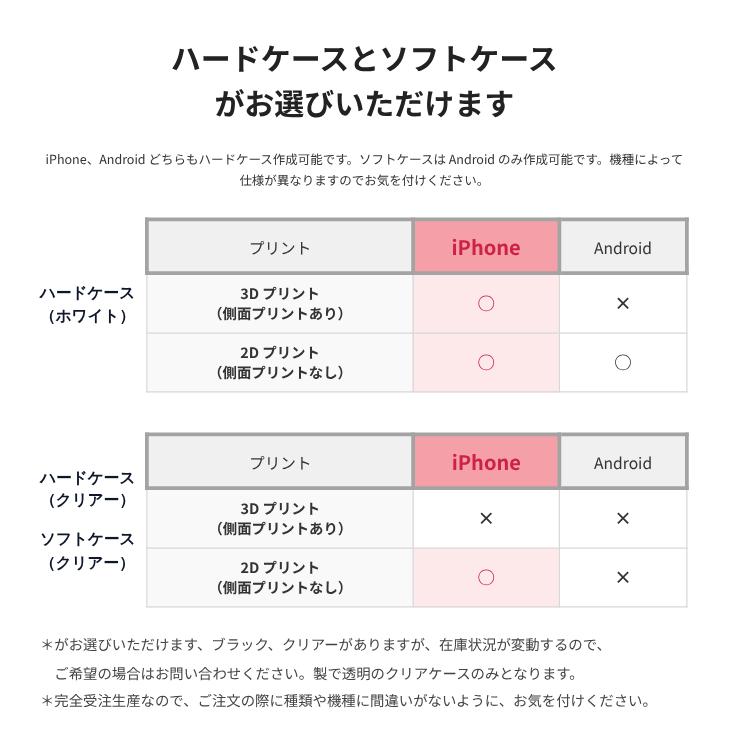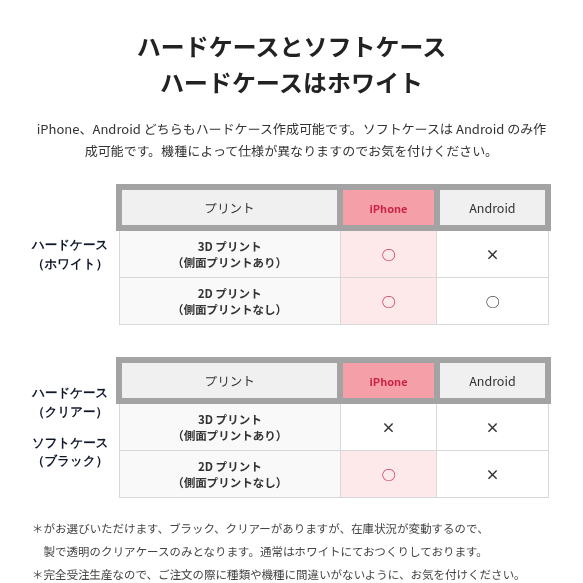--- a/index.html
+++ b/index.html
@@ -16,21 +16,21 @@
     .main-title {
       text-align: center;
       font-size: 24px;
       font-weight: bold;
       line-height: 1.5;
       margin-bottom: 18px;
       color: #222;
     }
     .intro-text {
       text-align: center;
-      font-size: 13px;
+      font-size: 10px;
       line-height: 1.7;
       color: #333;
       margin-bottom: 22px;
     }
 
     
     .table-section {
       margin-bottom: 18px;
     }
     .table-wrapper {
@@ -51,31 +51,31 @@
     }
     table {
       flex: 1;
       border-collapse: collapse;
       font-size: 12px;
     }
     table th {
       background: #f0f0f0;
       padding: 8px 6px;
       text-align: center;
-      border: 6px solid #a3a3a3;
+      border: 3px solid #a3a3a3;
       font-weight: normal;
       font-size: 12.5px;
       color: #333;
       margin-top: 25px;
     }
     table th.iphone-header {
       background: #f5a0a8;
       color: #cc2244;
       font-weight: bold;
-      font-size: 11px;
+      font-size: 16px;
     }
     table td {
       border: 1px solid #d8d8d8;
       padding: 7px 6px;
       text-align: center;
       font-size: 12px;
       color: #333;
       background: #fff;
       font-weight: bold;
     }
@@ -110,21 +110,21 @@
       margin-bottom: 2px;
     }
   </style>
 </head>
 <body>
 
 <div class="container">
 
   <h1 class="main-title">
     <span>ハードケースとソフトケース</span><br>
-    <span>ハードケースはホワイト</span>
+    <span>がお選びいただけます</span>
   </h1>
 
   <p class="intro-text">iPhone、Android どちらもハードケース作成可能です。ソフトケースは
 Android のみ作成可能です。機種によって仕様が異なりますのでお気を付けください。</p>
 
   <div class="table-section">
     <div class="table-wrapper">
       <div class="row-header" style="white-space:pre-line;">ハードケース
 （ホワイト）</div>
       <table>
@@ -154,21 +154,21 @@
   </div>
 
   <div style="height:14px;"></div>
 
   <div class="table-section">
     <div class="table-wrapper">
       <div class="row-header" style="white-space:pre-line; flex-direction:column; justify-content:center; gap:4px;">
         <div style="font-size:12.5px; font-weight:bold;">ハードケース
 （クリアー）</div>
         <div style="font-size:12.5px; font-weight:bold; margin-top:8px;">ソフトケース
-（ブラック）</div>
+（クリアー）</div>
       </div>
       <table>
         <thead>
           <tr>
             <th>プリント</th>
             <th class="iphone-header">iPhone</th>
             <th>Android</th>
           </tr>
         </thead>
         <tbody>
@@ -184,17 +184,17 @@
             <td class="iphone-cell">○</td>
             <td class="android-x">×</td>
           </tr>
         </tbody>
       </table>
     </div>
   </div>
 
   <div class="notes">
     <p>＊がお選びいただけます、ブラック、クリアーがありますが、在庫状況が変動するので、</p>
-    <p>　製で透明のクリアケースのみとなります。通常はホワイトにておつくりしております。</p>
+    <p>　ご希望の場合はお問い合わせください。製で透明のクリアケースのみとなります。</p>
     <p>＊完全受注生産なので、ご注文の際に種類や機種に間違いがないように、お気を付けください。</p>
   </div>
 
 </div>
 
 </body></html>

